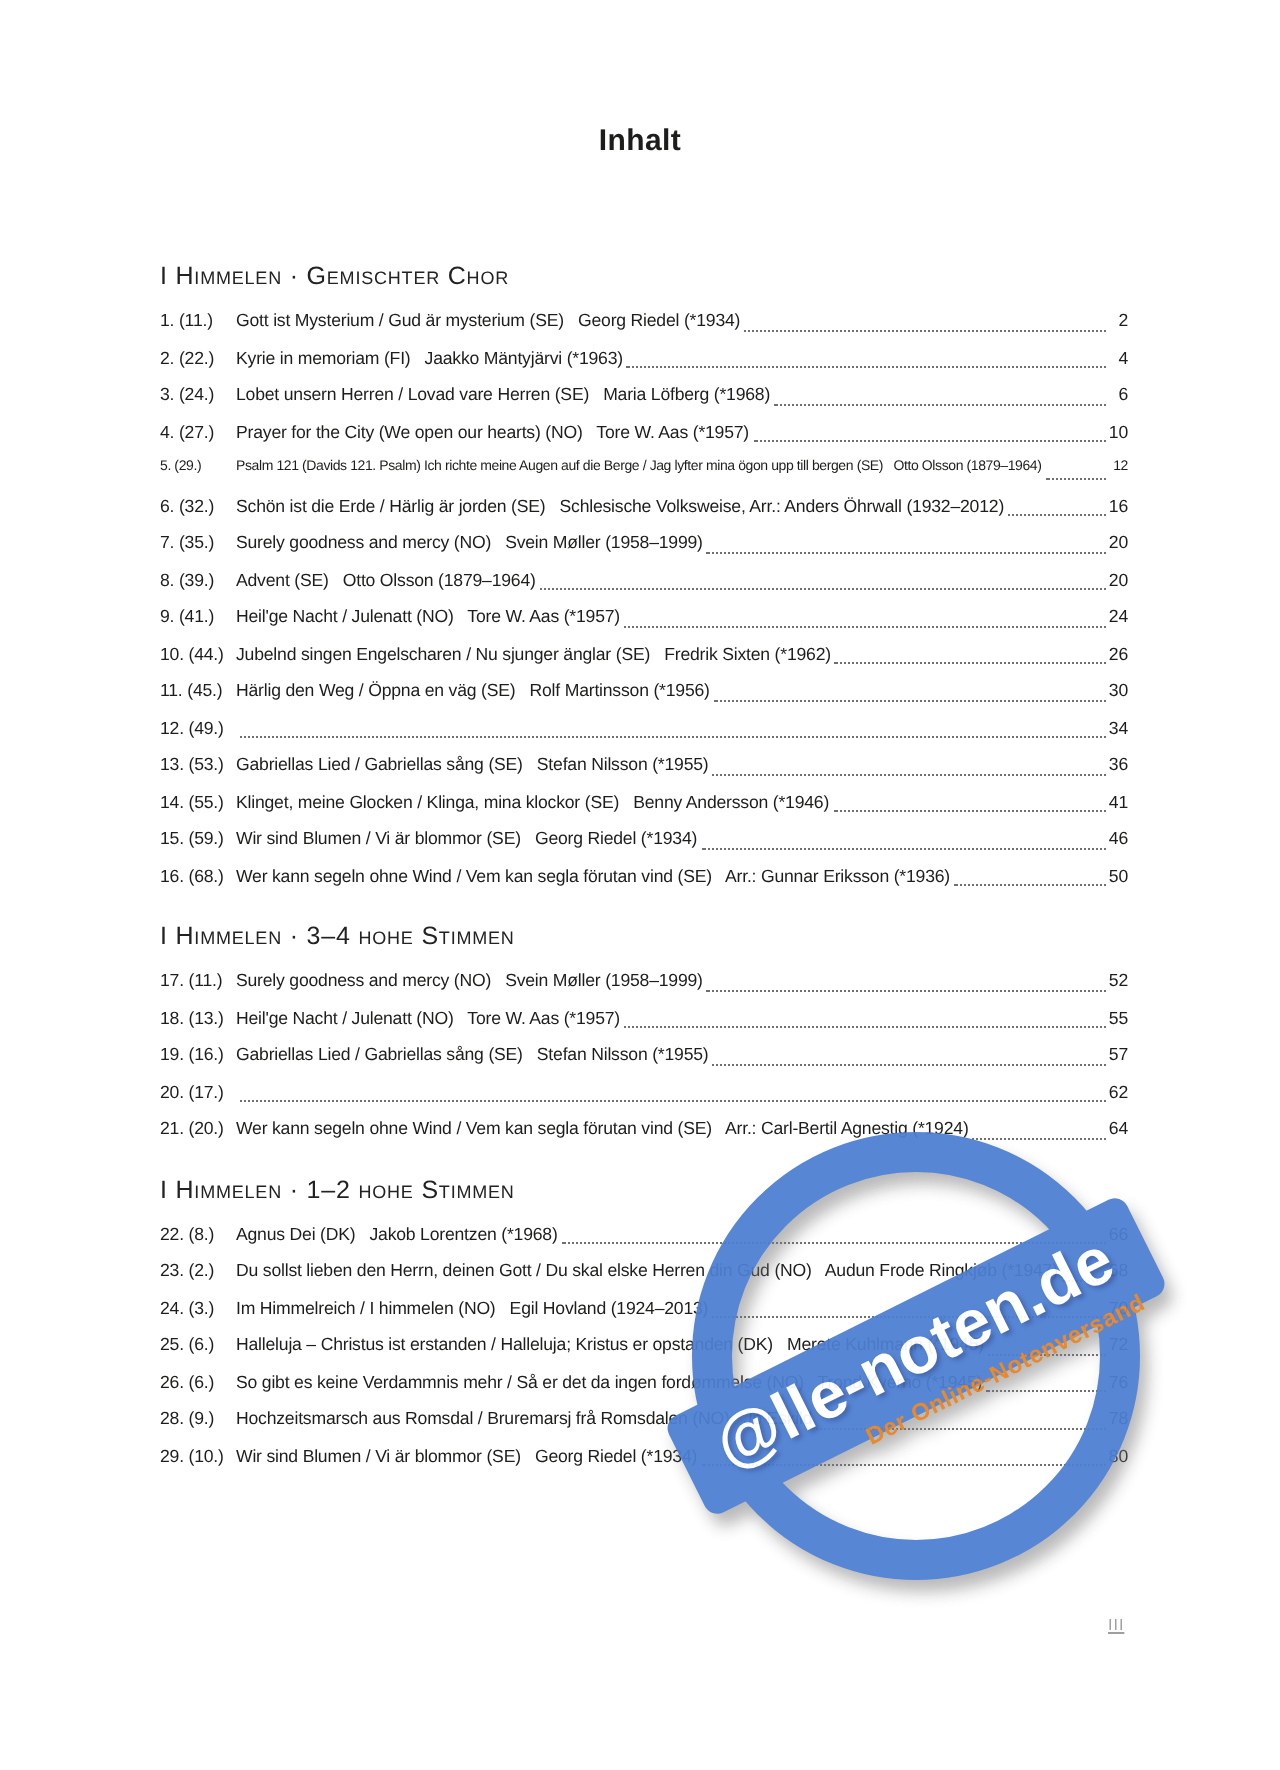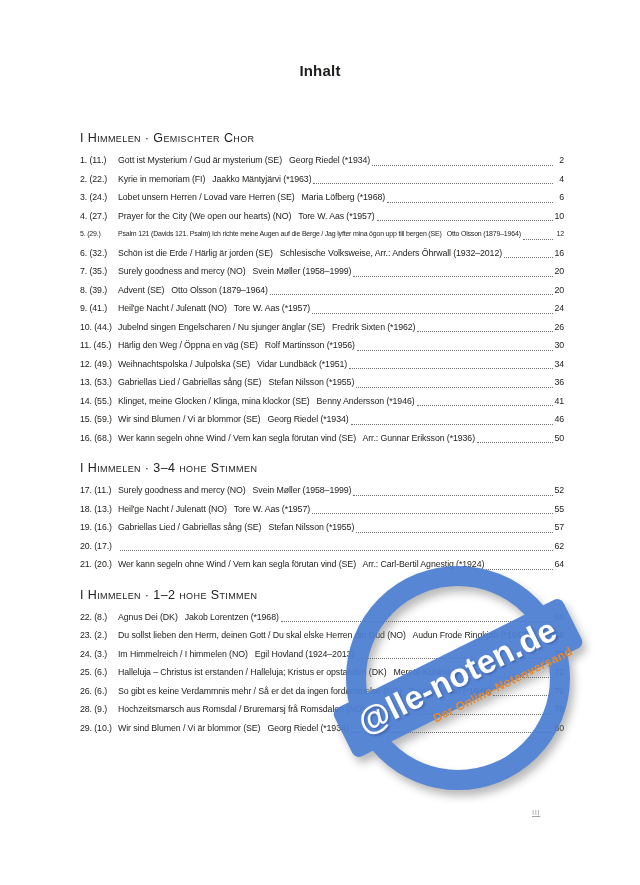--- a/index.html
+++ b/index.html
@@ -46,21 +46,21 @@
   .stamp-domain{
     position:absolute;left:0;right:0;top:8px;text-align:center;
     color:#ffffff;font-weight:bold;font-size:33px;line-height:1;
     text-shadow:1px 2px 2px rgba(40,70,140,.55);
   }
   .stamp-tagline{
     position:absolute;right:14px;bottom:-6px;
     color:#e8821e;font-weight:bold;font-size:12px;letter-spacing:.4px;
   }
   .folio{
-    position:absolute;left:532px;top:808px;
+    position:absolute;left:554px;top:808px;
     font-size:8px;color:#9f9f9f;letter-spacing:.5px;text-decoration:underline;
   }
 </style>
 </head>
 <body>
 
 <div class="page-title">Inhalt</div>
 
 <div class="toc">
     <div class="section">
@@ -69,21 +69,21 @@
       <div class="row"><span class="num">2. (22.)</span><span class="txt"><span class="seg p">Kyrie in memoriam (FI)   Jaakko Mäntyjärvi (*1963)</span></span><span class="leader"></span><span class="pg">4</span></div>
       <div class="row"><span class="num">3. (24.)</span><span class="txt"><span class="seg p">Lobet unsern Herren / </span><span class="seg i">Lovad vare Herren</span><span class="seg p"> (SE)   Maria Löfberg (*1968)</span></span><span class="leader"></span><span class="pg">6</span></div>
       <div class="row"><span class="num">4. (27.)</span><span class="txt"><span class="seg p">Prayer for the City </span><span class="seg i">(We open our hearts)</span><span class="seg p"> (NO)   Tore W. Aas (*1957)</span></span><span class="leader"></span><span class="pg">10</span></div>
       <div class="row small"><span class="num">5. (29.)</span><span class="txt"><span class="seg p">Psalm 121 (Davids 121. Psalm) </span><span class="seg i">Ich richte meine Augen auf die Berge / Jag lyfter mina ögon upp till bergen</span><span class="seg p"> (SE)   Otto Olsson (1879–1964)</span></span><span class="leader"></span><span class="pg">12</span></div>
       <div class="row"><span class="num">6. (32.)</span><span class="txt"><span class="seg p">Schön ist die Erde / </span><span class="seg i">Härlig är jorden</span><span class="seg p"> (SE)   Schlesische Volksweise, Arr.: Anders Öhrwall (1932–2012)</span></span><span class="leader"></span><span class="pg">16</span></div>
       <div class="row"><span class="num">7. (35.)</span><span class="txt"><span class="seg p">Surely goodness and mercy (NO)   Svein Møller (1958–1999)</span></span><span class="leader"></span><span class="pg">20</span></div>
       <div class="row"><span class="num">8. (39.)</span><span class="txt"><span class="seg p">Advent (SE)   Otto Olsson (1879–1964)</span></span><span class="leader"></span><span class="pg">20</span></div>
       <div class="row"><span class="num">9. (41.)</span><span class="txt"><span class="seg p">Heil'ge Nacht / </span><span class="seg i">Julenatt</span><span class="seg p"> (NO)   Tore W. Aas (*1957)</span></span><span class="leader"></span><span class="pg">24</span></div>
       <div class="row"><span class="num">10. (44.)</span><span class="txt"><span class="seg p">Jubelnd singen Engelscharen / </span><span class="seg i">Nu sjunger änglar</span><span class="seg p"> (SE)   Fredrik Sixten (*1962)</span></span><span class="leader"></span><span class="pg">26</span></div>
       <div class="row"><span class="num">11. (45.)</span><span class="txt"><span class="seg p">Härlig den Weg / </span><span class="seg i">Öppna en väg</span><span class="seg p"> (SE)   Rolf Martinsson (*1956)</span></span><span class="leader"></span><span class="pg">30</span></div>
-      <div class="row"><span class="num">12. (49.)</span><span class="txt"><span class="seg p">Weihnachtspolska / </span><span class="seg i">Julpolska</span><span class="seg p"> (SE)   Vidar Lundbäck (*1951)</span></span><span class="leader"></span><span class="pg">34</span></div>
+      <div class="row"><span class="num">12. (49.)</span><span class="leader"></span><span class="pg">34</span></div>
       <div class="row"><span class="num">13. (53.)</span><span class="txt"><span class="seg p">Gabriellas Lied / </span><span class="seg i">Gabriellas sång</span><span class="seg p"> (SE)   Stefan Nilsson (*1955)</span></span><span class="leader"></span><span class="pg">36</span></div>
       <div class="row"><span class="num">14. (55.)</span><span class="txt"><span class="seg p">Klinget, meine Glocken / </span><span class="seg i">Klinga, mina klockor</span><span class="seg p"> (SE)   Benny Andersson (*1946)</span></span><span class="leader"></span><span class="pg">41</span></div>
       <div class="row"><span class="num">15. (59.)</span><span class="txt"><span class="seg p">Wir sind Blumen / </span><span class="seg i">Vi är blommor</span><span class="seg p"> (SE)   Georg Riedel (*1934)</span></span><span class="leader"></span><span class="pg">46</span></div>
       <div class="row"><span class="num">16. (68.)</span><span class="txt"><span class="seg p">Wer kann segeln ohne Wind / </span><span class="seg i">Vem kan segla förutan vind</span><span class="seg p"> (SE)   Arr.: Gunnar Eriksson (*1936)</span></span><span class="leader"></span><span class="pg">50</span></div>
     </div>
     <div class="section">
       <div class="heading">I Himmelen · 3–4 hohe Stimmen</div>
       <div class="row"><span class="num">17. (11.)</span><span class="txt"><span class="seg p">Surely goodness and mercy (NO)   Svein Møller (1958–1999)</span></span><span class="leader"></span><span class="pg">52</span></div>
       <div class="row"><span class="num">18. (13.)</span><span class="txt"><span class="seg p">Heil'ge Nacht / </span><span class="seg i">Julenatt</span><span class="seg p"> (NO)   Tore W. Aas (*1957)</span></span><span class="leader"></span><span class="pg">55</span></div>
       <div class="row"><span class="num">19. (16.)</span><span class="txt"><span class="seg p">Gabriellas Lied / </span><span class="seg i">Gabriellas sång</span><span class="seg p"> (SE)   Stefan Nilsson (*1955)</span></span><span class="leader"></span><span class="pg">57</span></div>

